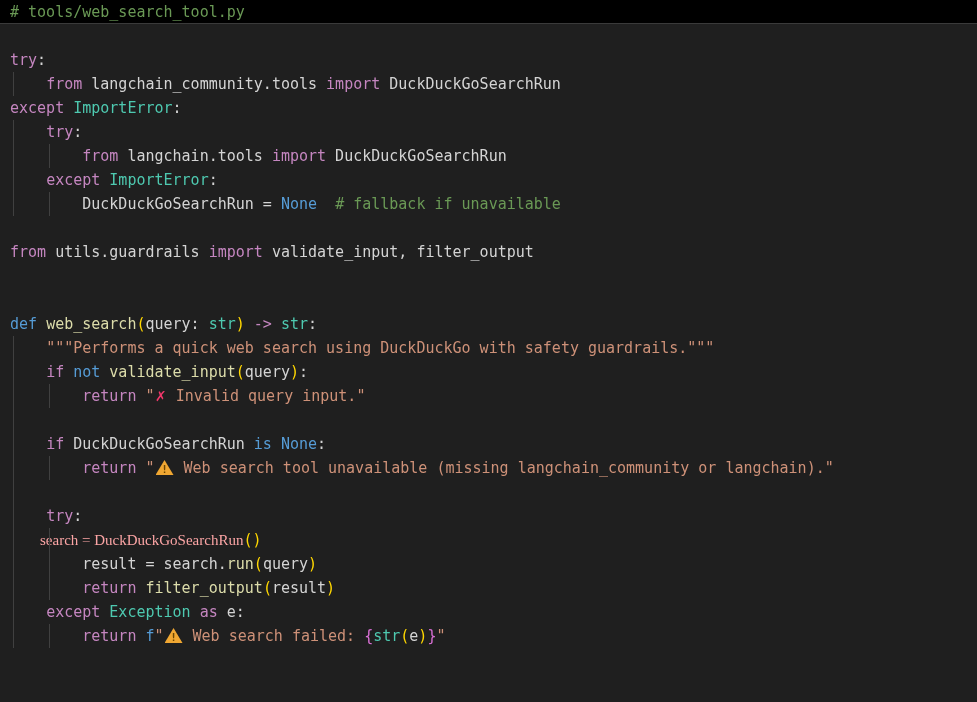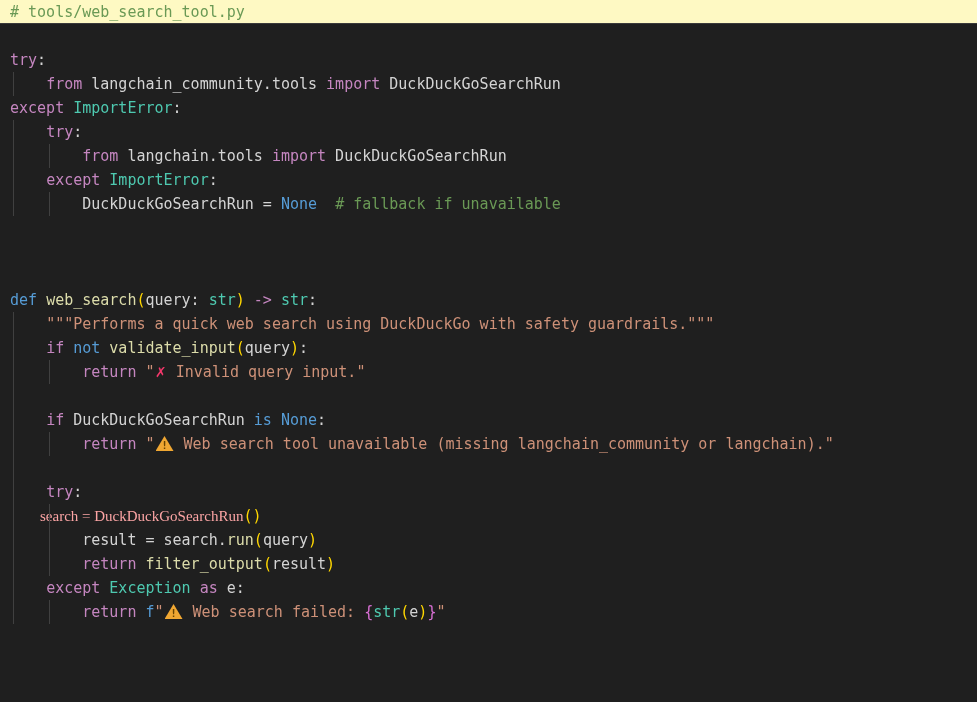--- a/index.html
+++ b/index.html
@@ -60,30 +60,31 @@
   .emoji.cross {
     font-size: 17px;
     font-weight: bold;
     line-height: 17px;
   }
 </style>
 </head>
 <body>
 
 <div class="editor" id="editor" style="background: rgb(31, 31, 31);">
-    <div class="code-line hl" style="background: #fef9c3; border-bottom-color: rgb(58, 58, 58);"><span class="tok" style="color: rgb(106, 153, 85);"># tools/web_search_tool.py</span></div>
+    <div class="code-line hl" style="background: #000000; border-bottom-color: rgb(58, 58, 58);"><span class="tok" style="color: rgb(106, 153, 85);"># tools/web_search_tool.py</span></div>
     <div class="code-line"></div>
     <div class="code-line"><span class="tok" style="color: rgb(197, 134, 192);">try</span><span class="tok" style="color: rgb(212, 212, 212);">:</span></div>
     <div class="code-line"><span class="guide" style="left: 13px; background: rgb(64, 64, 64);"></span><span class="tok" style="color: rgb(212, 212, 212);">    </span><span class="tok" style="color: rgb(197, 134, 192);">from</span><span class="tok" style="color: rgb(212, 212, 212);"> langchain_community.tools </span><span class="tok" style="color: rgb(197, 134, 192);">import</span><span class="tok" style="color: rgb(212, 212, 212);"> DuckDuckGoSearchRun</span></div>
     <div class="code-line"><span class="tok" style="color: rgb(197, 134, 192);">except</span><span class="tok" style="color: rgb(212, 212, 212);"> </span><span class="tok" style="color: rgb(78, 201, 176);">ImportError</span><span class="tok" style="color: rgb(212, 212, 212);">:</span></div>
     <div class="code-line"><span class="guide" style="left: 13px; background: rgb(64, 64, 64);"></span><span class="tok" style="color: rgb(212, 212, 212);">    </span><span class="tok" style="color: rgb(197, 134, 192);">try</span><span class="tok" style="color: rgb(212, 212, 212);">:</span></div>
     <div class="code-line"><span class="guide" style="left: 13px; background: rgb(64, 64, 64);"></span><span class="guide" style="left: 49px; background: rgb(64, 64, 64);"></span><span class="tok" style="color: rgb(212, 212, 212);">        </span><span class="tok" style="color: rgb(197, 134, 192);">from</span><span class="tok" style="color: rgb(212, 212, 212);"> langchain.tools </span><span class="tok" style="color: rgb(197, 134, 192);">import</span><span class="tok" style="color: rgb(212, 212, 212);"> DuckDuckGoSearchRun</span></div>
     <div class="code-line"><span class="guide" style="left: 13px; background: rgb(64, 64, 64);"></span><span class="tok" style="color: rgb(212, 212, 212);">    </span><span class="tok" style="color: rgb(197, 134, 192);">except</span><span class="tok" style="color: rgb(212, 212, 212);"> </span><span class="tok" style="color: rgb(78, 201, 176);">ImportError</span><span class="tok" style="color: rgb(212, 212, 212);">:</span></div>
     <div class="code-line"><span class="guide" style="left: 13px; background: rgb(64, 64, 64);"></span><span class="guide" style="left: 49px; background: rgb(64, 64, 64);"></span><span class="tok" style="color: rgb(212, 212, 212);">        DuckDuckGoSearchRun = </span><span class="tok" style="color: rgb(86, 156, 214);">None</span><span class="tok" style="color: rgb(212, 212, 212);">  </span><span class="tok" style="color: rgb(106, 153, 85);"># fallback if unavailable</span></div>
     <div class="code-line"></div>
+    <div class="code-line"><span class="tok" style="color: rgb(197, 134, 192);">from</span><span class="tok" style="color: rgb(212, 212, 212);"> utils.guardrails </span><span class="tok" style="color: rgb(197, 134, 192);">import</span><span class="tok" style="color: rgb(212, 212, 212);"> validate_input, filter_output</span></div>
     <div class="code-line"></div>
     <div class="code-line"></div>
     <div class="code-line"><span class="tok" style="color: rgb(86, 156, 214);">def</span><span class="tok" style="color: rgb(212, 212, 212);"> </span><span class="tok" style="color: rgb(220, 220, 170);">web_search</span><span class="tok" style="color: rgb(255, 215, 0);">(</span><span class="tok" style="color: rgb(212, 212, 212);">query: </span><span class="tok" style="color: rgb(78, 201, 176);">str</span><span class="tok" style="color: rgb(255, 215, 0);">)</span><span class="tok" style="color: rgb(212, 212, 212);"> </span><span class="tok" style="color: rgb(197, 134, 192);">-&gt;</span><span class="tok" style="color: rgb(212, 212, 212);"> </span><span class="tok" style="color: rgb(78, 201, 176);">str</span><span class="tok" style="color: rgb(212, 212, 212);">:</span></div>
     <div class="code-line"><span class="guide" style="left: 13px; background: rgb(64, 64, 64);"></span><span class="tok" style="color: rgb(212, 212, 212);">    </span><span class="tok" style="color: rgb(206, 145, 120);">"""Performs a quick web search using DuckDuckGo with safety guardrails."""</span></div>
     <div class="code-line"><span class="guide" style="left: 13px; background: rgb(64, 64, 64);"></span><span class="tok" style="color: rgb(212, 212, 212);">    </span><span class="tok" style="color: rgb(197, 134, 192);">if</span><span class="tok" style="color: rgb(212, 212, 212);"> </span><span class="tok" style="color: rgb(86, 156, 214);">not</span><span class="tok" style="color: rgb(212, 212, 212);"> </span><span class="tok" style="color: rgb(220, 220, 170);">validate_input</span><span class="tok" style="color: rgb(255, 215, 0);">(</span><span class="tok" style="color: rgb(212, 212, 212);">query</span><span class="tok" style="color: rgb(255, 215, 0);">)</span><span class="tok" style="color: rgb(212, 212, 212);">:</span></div>
     <div class="code-line"><span class="guide" style="left: 13px; background: rgb(64, 64, 64);"></span><span class="guide" style="left: 49px; background: rgb(64, 64, 64);"></span><span class="tok" style="color: rgb(212, 212, 212);">        </span><span class="tok" style="color: rgb(197, 134, 192);">return</span><span class="tok" style="color: rgb(212, 212, 212);"> </span><span class="tok" style="color: rgb(206, 145, 120);">"</span><span class="emoji cross" style="color: rgb(243, 56, 107);">✗</span><span class="tok" style="color: rgb(206, 145, 120);"> Invalid query input."</span></div>
     <div class="code-line"><span class="guide" style="left: 13px; background: rgb(64, 64, 64);"></span></div>
     <div class="code-line"><span class="guide" style="left: 13px; background: rgb(64, 64, 64);"></span><span class="tok" style="color: rgb(212, 212, 212);">    </span><span class="tok" style="color: rgb(197, 134, 192);">if</span><span class="tok" style="color: rgb(212, 212, 212);"> DuckDuckGoSearchRun </span><span class="tok" style="color: rgb(86, 156, 214);">is</span><span class="tok" style="color: rgb(212, 212, 212);"> </span><span class="tok" style="color: rgb(86, 156, 214);">None</span><span class="tok" style="color: rgb(212, 212, 212);">:</span></div>
     <div class="code-line"><span class="guide" style="left: 13px; background: rgb(64, 64, 64);"></span><span class="guide" style="left: 49px; background: rgb(64, 64, 64);"></span><span class="tok" style="color: rgb(212, 212, 212);">        </span><span class="tok" style="color: rgb(197, 134, 192);">return</span><span class="tok" style="color: rgb(212, 212, 212);"> </span><span class="tok" style="color: rgb(206, 145, 120);">"</span><span class="emoji warn" style="background: rgb(240, 167, 50); color: rgb(107, 68, 0);">!</span><span class="tok" style="color: rgb(206, 145, 120);"> Web search tool unavailable (missing langchain_community or langchain)."</span></div>
     <div class="code-line"><span class="guide" style="left: 13px; background: rgb(64, 64, 64);"></span></div>

